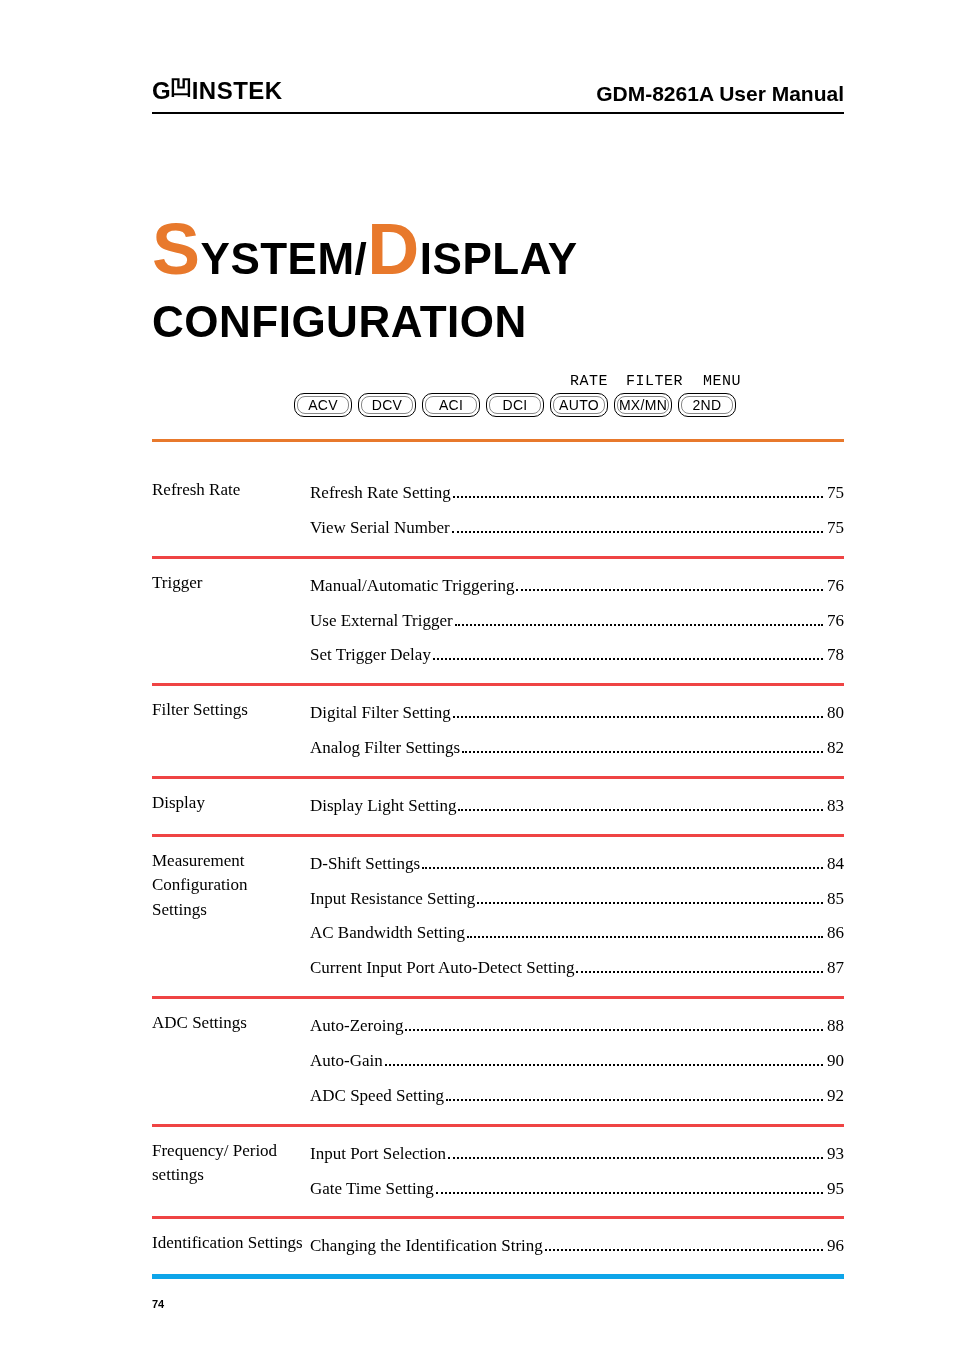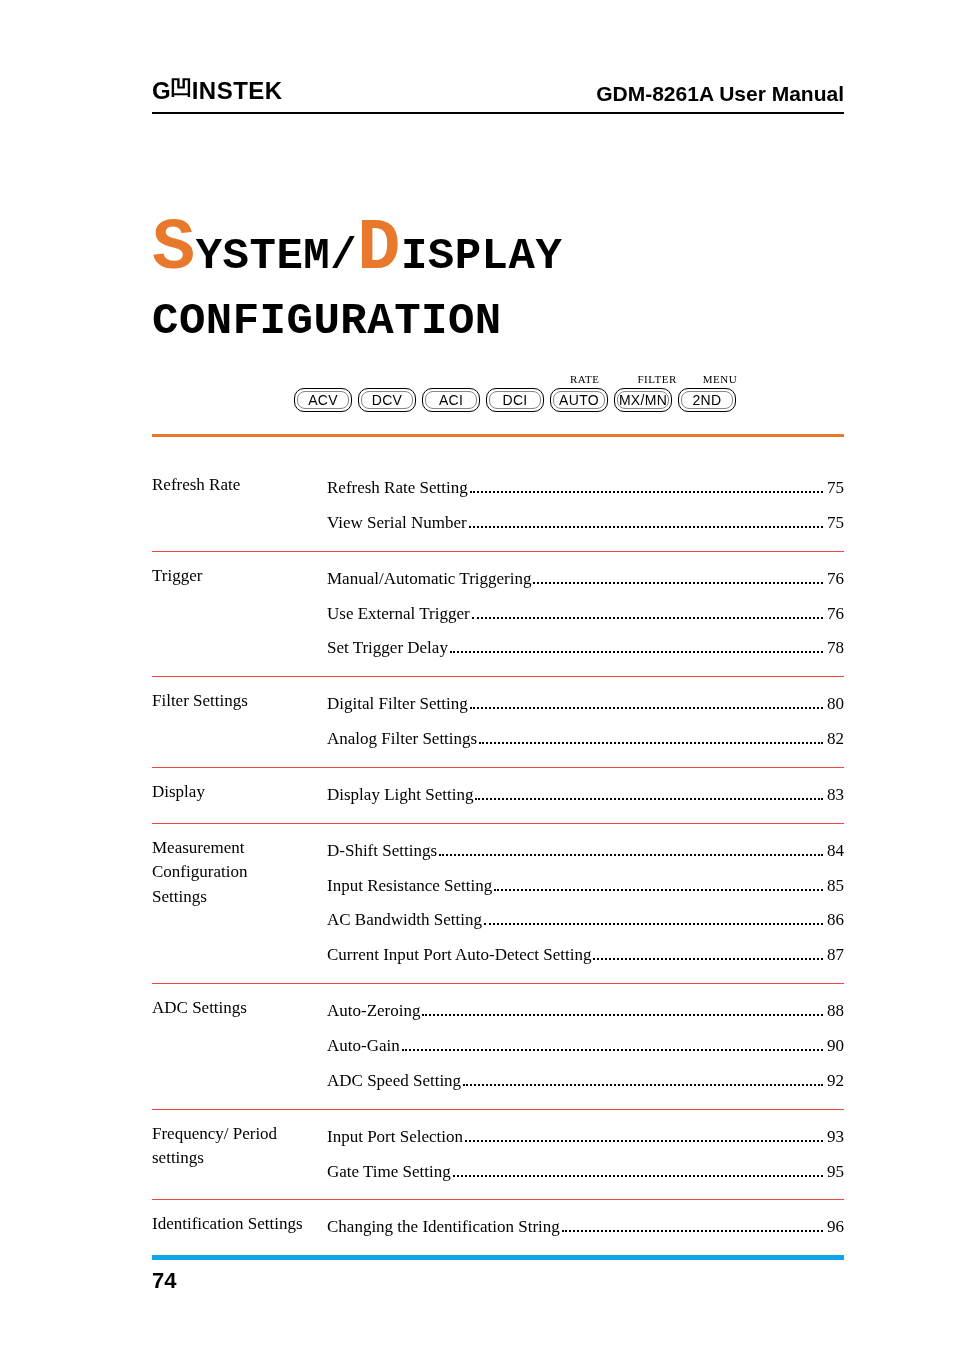--- a/index.html
+++ b/index.html
@@ -38,44 +38,44 @@
   }
   .manual-title {
     font-weight: 700;
     font-size: 21px;
   }
   .chapter-title {
     margin-top: 90px;
     font-size: 44px;
     font-weight: 700;
     line-height: 1.25;
-    font-family: Liberation Mono, monospace;
+    font-family: Liberation Sans, sans-serif;
     letter-spacing: 0.5px;
   }
   .chapter-title .big {
     font-size: 72px;
     color: #e8792c;
     font-weight: 700;
   }
   .chapter-title .word { color: #000; }
   .button-row-wrap {
     margin-top: 24px;
     margin-left: 142px;
   }
   .top-labels {
     display: flex;
     margin-left: 272px;
-    gap: 26px;
-    font-size: 11px;
-    font-family: Liberation Serif, serif;
+    gap: 6px;
+    font-size: 15px;
+    font-family: Liberation Mono, monospace;
     letter-spacing: 0.5px;
   }
   .top-labels span:nth-child(1){ margin-left: 4px;}
   .top-labels span:nth-child(2){ margin-left: 12px;}
-  .top-labels span:nth-child(3){ }
+  .top-labels span:nth-child(3){ margin-left: 14px;}
   .button-row {
     display: flex;
     gap: 6px;
     margin-top: 3px;
   }
   .hw-btn {
     border: 1.2px solid #000;
     border-radius: 10px;
     padding: 3px 0;
     width: 58px;
@@ -96,59 +96,58 @@
   .orange-rule {
     margin-top: 22px;
     height: 3px;
     background: #e8792c;
   }
   .toc {
     margin-top: 24px;
   }
   .toc-section {
     display: flex;
-    border-bottom: 1px solid #ef4444;
+    border-bottom: 3px solid #ef4444;
     padding: 10px 0 10px 0;
   }
   .toc-section:last-of-type { border-bottom: 5px solid #0ea5e9; }
   .toc-left {
     width: 158px;
     flex-shrink: 0;
     font-size: 17px;
     line-height: 1.45;
     font-family: "Georgia","Times New Roman",serif;
     padding-top: 2px;
     padding-right: 6px;
   }
   .toc-right {
     flex: 1;
-    margin-left: 17px;
   }
   .toc-entry {
     display: flex;
     align-items: baseline;
     font-size: 17px;
     font-family: "Georgia","Times New Roman",serif;
     line-height: 2.05;
     white-space: nowrap;
   }
   .toc-entry .label { flex-shrink: 0; }
   .toc-entry .dots {
     flex: 1;
     border-bottom: 2px dotted #000;
     margin: 0 4px 5px 2px;
     min-width: 10px;
   }
   .toc-entry .pg { flex-shrink: 0; }
   .page-num {
     position: absolute;
-    bottom: 56px;
+    bottom: 40px;
     left: 152px;
     font-weight: 800;
-    font-size: 22px;
+    font-size: 11px;
   }
 </style>
 </head>
 <body>
 
 <div class="page">
   <div class="header-row">
     <div class="brand">
       <span class="brand-g">G</span>
         <span class="brand-u">凹</span>

